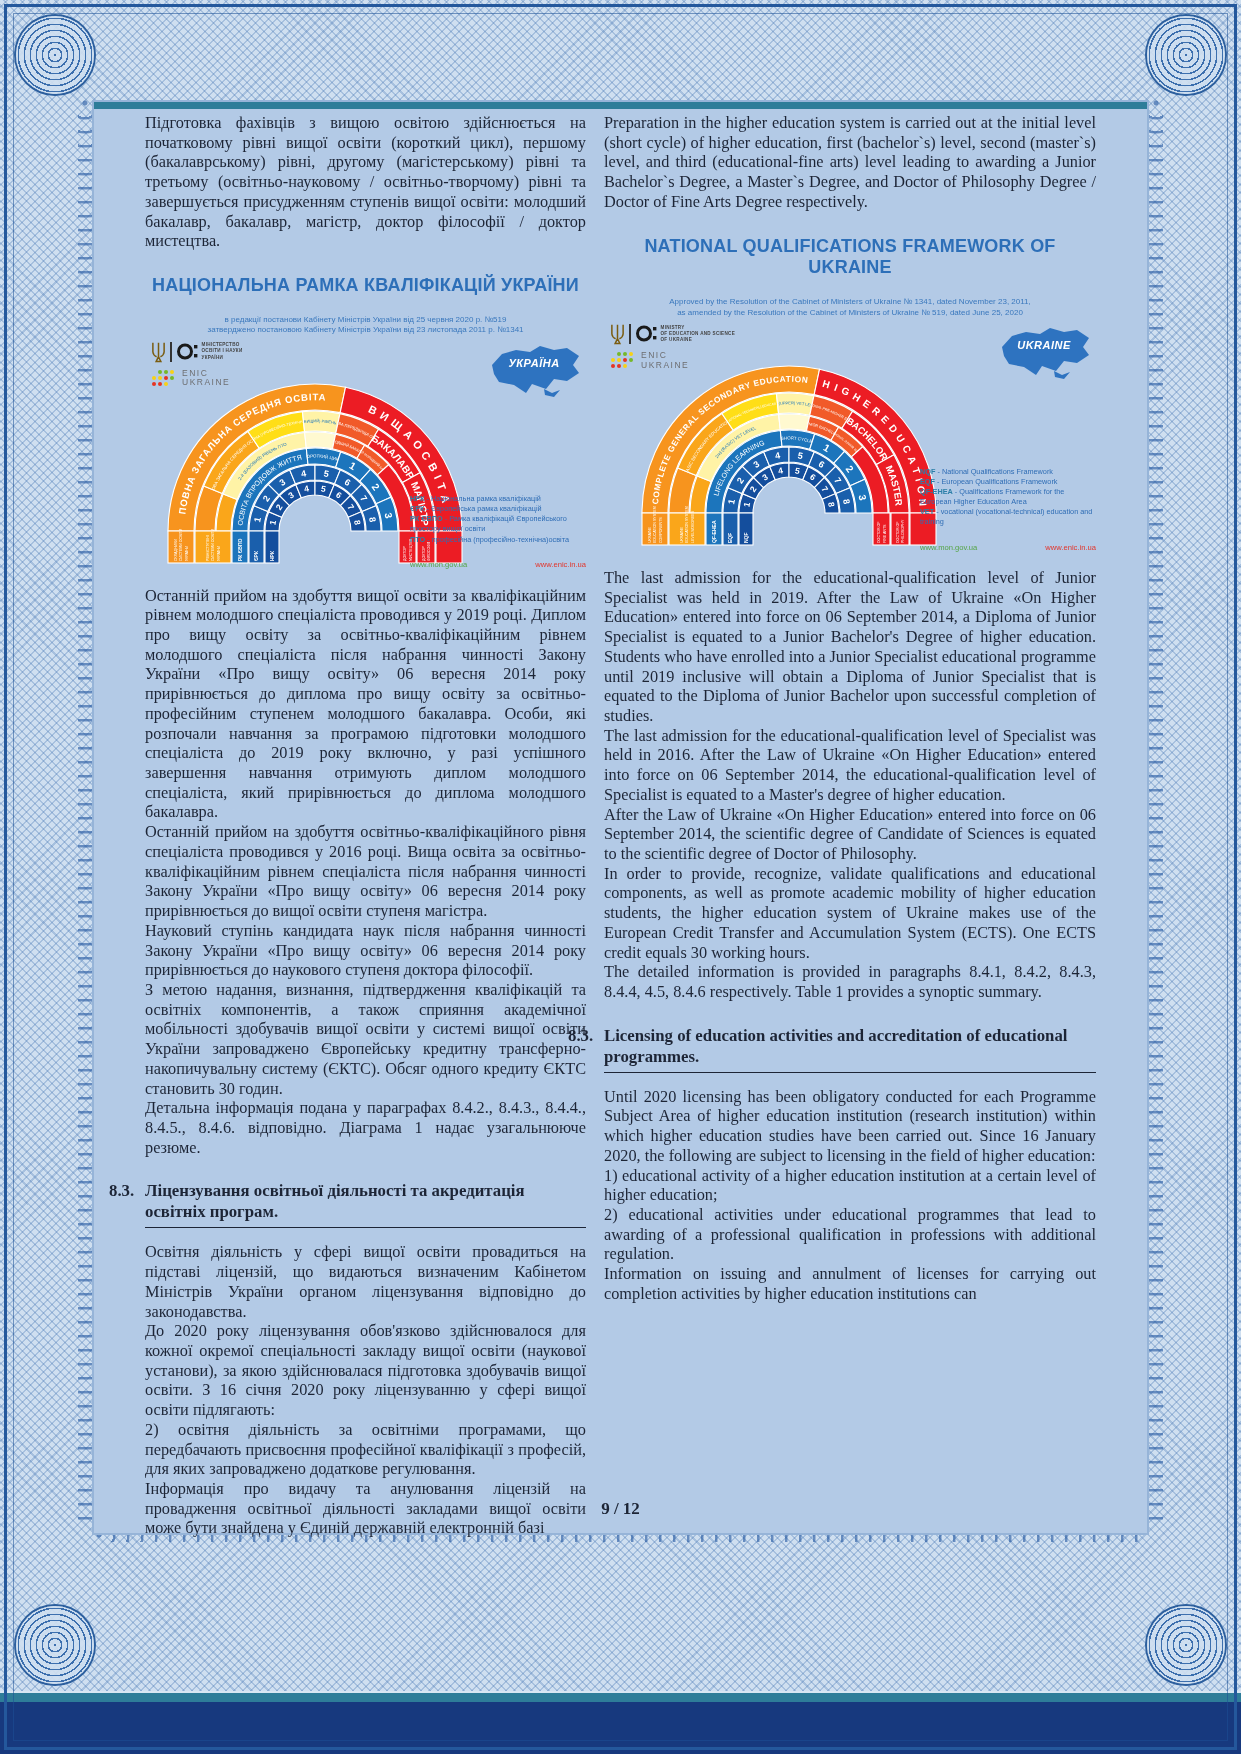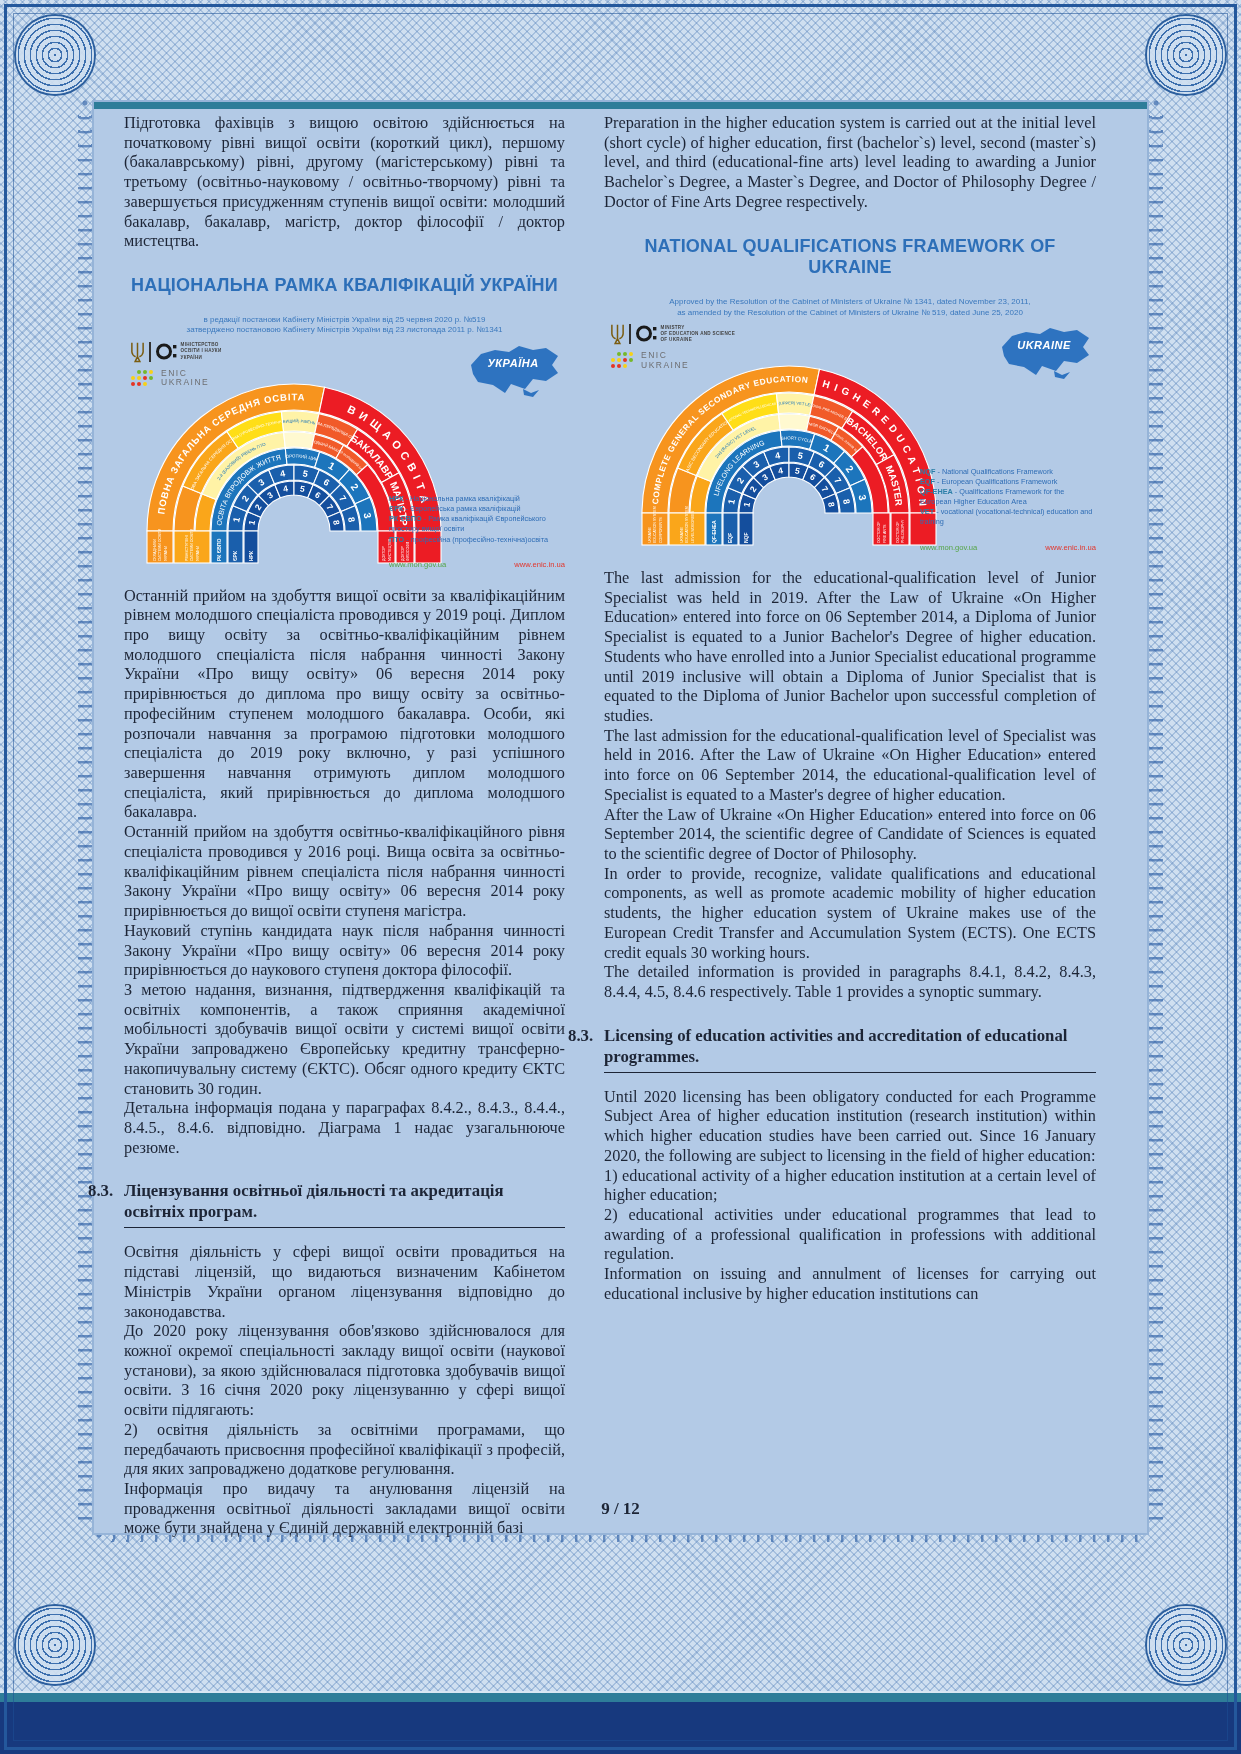--- a/index.html
+++ b/index.html
@@ -19,21 +19,21 @@
   .medal{position:absolute;width:78px;height:78px;border-radius:50%;z-index:2;
     background:repeating-radial-gradient(circle, #3c6fae 0 1.5px, rgba(207,223,240,.9) 1.5px 6px);
     box-shadow:0 0 0 2px #2c5f9e;}
   .m-tl{left:16px;top:16px}.m-tr{right:16px;top:16px}.m-bl{left:16px;bottom:70px}.m-br{right:16px;bottom:70px}
   .panel{position:absolute;left:94px;top:102px;width:1053px;height:1424px;background:#b3cae6;
     border-top:7px solid #2e7d99;box-shadow:0 0 0 2px #96b4d8, 0 -10px 0 -8px #17397e;z-index:3;}
   .band-navy{position:absolute;left:0;right:0;bottom:0;height:52px;background:#17397e;z-index:4;}
   .band-teal{position:absolute;left:0;right:0;bottom:52px;height:9px;background:#2e7d99;z-index:4;box-shadow:0 -2px 0 #d8e6f3;}
 
   .col{position:absolute;top:113px;z-index:6;font-size:16.3px;line-height:1.21;text-align:justify;}
-  .col-left{left:124px;width:441px;}
+  .col-left{left:145px;width:441px;}
   .col-right{left:604px;width:492px;}
   .col p{margin:0;}
 
   
   .sec-head{display:flex;margin:24px 0 14px -36px;font-weight:bold;font-size:16.8px;line-height:1.25;text-align:left;}
   .sec-num{width:36px;flex:0 0 36px;}
   .sec-title{flex:1;border-bottom:1.6px solid #1d2536;padding-bottom:4px;}
 
   
   .diagram{margin:7px 0 9px;font-family:"Liberation Sans","DejaVu Sans",sans-serif;}
@@ -478,17 +478,17 @@
     <p>The detailed information is provided in paragraphs 8.4.1, 8.4.2, 8.4.3, 8.4.4, 4.5, 8.4.6 respectively. Table 1 provides a synoptic summary.</p>
 
     <div class="sec-head">
       <span class="sec-num">8.3.</span>
       <span class="sec-title">Licensing of education activities and accreditation of educational programmes.</span>
     </div>
 
     <p>Until 2020 licensing has been obligatory conducted for each Programme Subject Area of higher education institution (research institution) within which higher education studies have been carried out. Since 16 January 2020, the following are subject to licensing in the field of higher education:</p>
     <p>1) educational activity of a higher education institution at a certain level of higher education;</p>
     <p>2) educational activities under educational programmes that lead to awarding of a professional qualification in professions with additional regulation.</p>
-    <p>Information on issuing and annulment of licenses for carrying out educational inclusive by higher education institutions can</p>
+    <p>Information on issuing and annulment of licenses for carrying out completion activities by higher education institutions can</p>
   </div>
 
   <div class="page-num">9 / 12</div>
 </div>
 
 </body></html>

